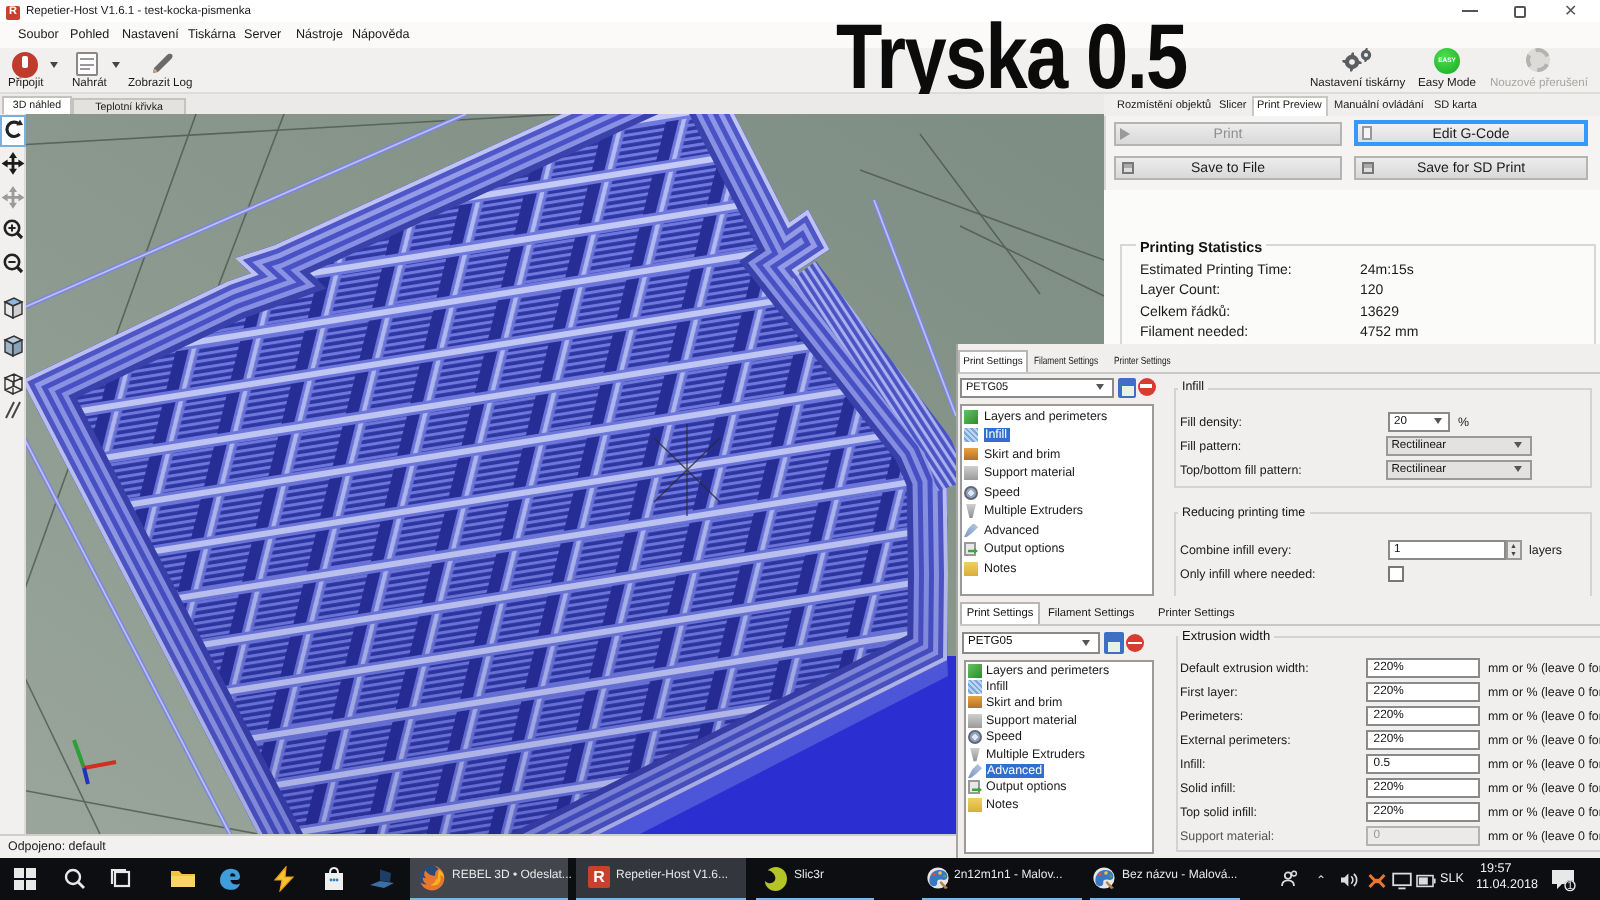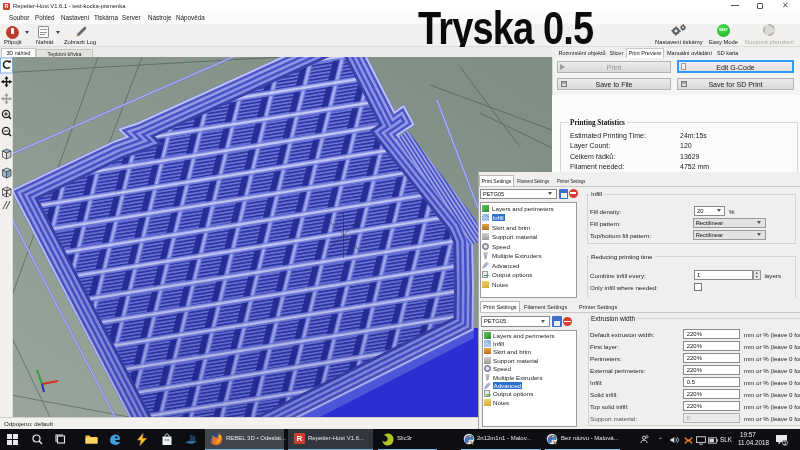--- a/index.html
+++ b/index.html
@@ -218,21 +218,21 @@
 <div class="abs t" style="left:677px;top:63.5px;width:117px;text-align:center;font-size:7px;">Edit G-Code</div>
 <div class="abs" style="left:557px;top:78px;width:114px;height:12px;background:linear-gradient(#ececec,#d9d9d9);border:1px solid #b4b4b4;"></div>
 <div class="abs" style="left:561px;top:81px;width:6px;height:6px;background:#aaa;border:1px solid #777;box-shadow:inset 0 -2px 0 #ddd;"></div>
 <div class="abs t" style="left:557px;top:80.5px;width:114px;text-align:center;font-size:7px;">Save to File</div>
 <div class="abs" style="left:677px;top:78px;width:117px;height:12px;background:linear-gradient(#ececec,#d9d9d9);border:1px solid #b4b4b4;"></div>
 <div class="abs" style="left:681px;top:81px;width:6px;height:6px;background:#aaa;border:1px solid #777;box-shadow:inset 0 -2px 0 #ddd;"></div>
 <div class="abs t" style="left:677px;top:80.5px;width:117px;text-align:center;font-size:7px;">Save for SD Print</div>
 
 <div class="abs" style="left:552px;top:95px;width:248px;height:77px;background:#fbfbfa;"></div>
 <div class="abs" style="left:560px;top:122px;width:238px;height:50px;border:1px solid #d9d7d5;border-bottom:none;"></div>
-<div class="abs" style="left:568px;top:118.5px;background:#fbfbfa;padding:0 2px;font-size:7.2px;font-weight:bold;color:#111;font-family:Liberation Serif, serif;">Printing Statistics</div>
+<div class="abs" style="left:568px;top:118.5px;background:#fbfbfa;padding:0 2px;font-size:7.2px;font-weight:bold;color:#111;">Printing Statistics</div>
 <div class="abs t" style="left:570px;top:131.5px;font-size:7px;">Estimated Printing Time:</div>
 <div class="abs t" style="left:680px;top:131.5px;font-size:7px;">24m:15s</div>
 <div class="abs t" style="left:570px;top:142px;font-size:7px;">Layer Count:</div>
 <div class="abs t" style="left:680px;top:142px;font-size:7px;">120</div>
 <div class="abs t" style="left:570px;top:152.5px;font-size:7px;">Celkem řádků:</div>
 <div class="abs t" style="left:680px;top:152.5px;font-size:7px;">13629</div>
 <div class="abs t" style="left:570px;top:163px;font-size:7px;">Filament needed:</div>
 <div class="abs t" style="left:680px;top:163px;font-size:7px;">4752 mm</div>
 
 <div class="abs" style="left:478px;top:172px;width:322px;height:126px;background:#f0efee;border-left:1px solid #a8a6a4;"></div>

